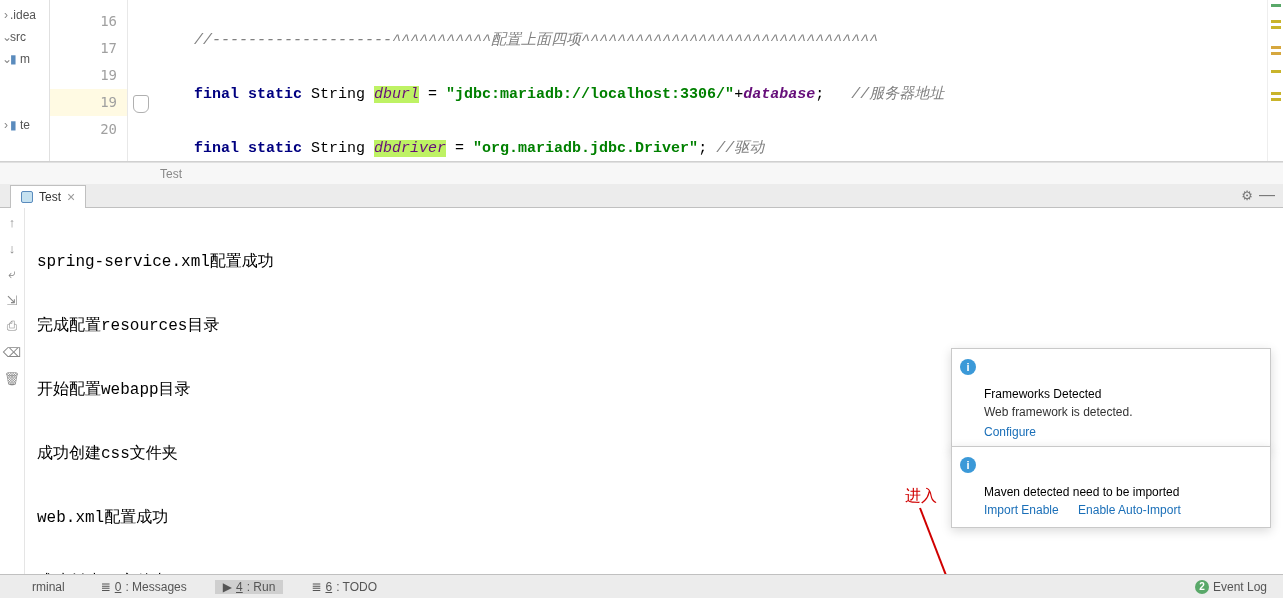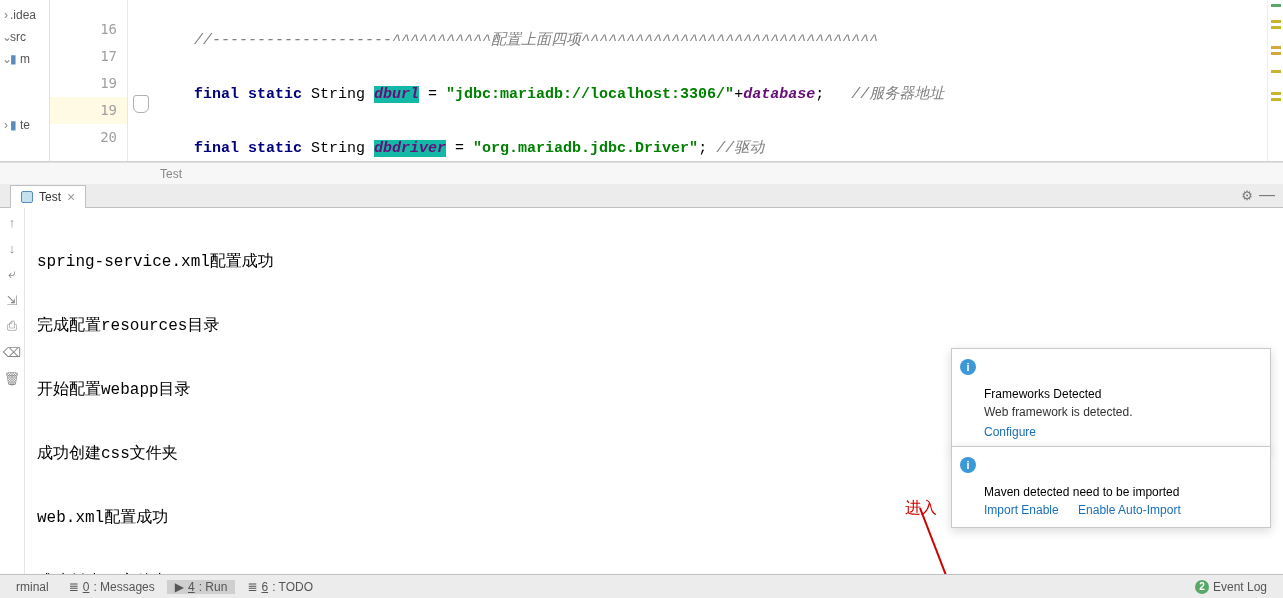--- a/index.html
+++ b/index.html
@@ -6,34 +6,34 @@
 body { font-family: "Segoe UI", Arial, sans-serif; font-size: 13px; background: #fff; color: #333; width: 1283px; height: 598px; overflow: hidden; position: relative; }
 .root { display: flex; flex-direction: column; height: 100%; }
 
 
 .top-area { display: flex; height: 162px; border-bottom: 1px solid #d0d0d0; }
 .project-slice { width: 50px; background: #fff; border-right: 1px solid #e0e0e0; overflow: hidden; font-size: 12px; color: #555; padding: 4px 2px; }
 .project-slice .pitem { white-space: nowrap; height: 22px; line-height: 22px; }
 .project-slice .chev { display: inline-block; width: 8px; text-align: center; color: #888; }
 .project-slice .foldicn { color: #5a8bbd; }
 
-.gutter { width: 78px; background: #fff; text-align: right; color: #a0a0a0; font-family: Consolas, monospace; font-size: 14px; padding-top: 16px; border-right: 1px solid #e8e8e8; }
+.gutter { width: 78px; background: #fff; text-align: right; color: #a0a0a0; font-family: Consolas, monospace; font-size: 14px; padding-top: 8px; border-right: 1px solid #e8e8e8; }
 .gutter .gl { height: 27px; line-height: 27px; padding-right: 10px; position: relative; }
 .gutter .gl.active { background: #fffae3; }
 .gutter .run-icon { position: absolute; right: -22px; top: 6px; width: 0; height: 0; border-left: 10px solid #59a869; border-top: 7px solid transparent; border-bottom: 7px solid transparent; }
 .edge-col { width: 30px; background: #fff; position: relative; }
 .edge-col .shield { position: absolute; top: 95px; left: 5px; width: 16px; height: 18px; border: 1px solid #b0b0b0; border-radius: 3px 3px 6px 6px; }
 
 .editor { flex: 1; background: #fff; font-family: Consolas, "Courier New", monospace; font-size: 15px; line-height: 27px; padding-left: 36px; white-space: pre; color: #000; overflow: hidden; position: relative; }
 .editor .kw { color: #000080; font-weight: bold; }
 .editor .str { color: #008000; font-weight: bold; }
 .editor .ty { color: #000; }
 .editor .gc { color: #808080; font-style: italic; }
 .editor .fld { color: #660e7a; font-style: italic; font-weight: bold; }
-.editor .fldhl { color: #660e7a; font-style: italic; font-weight: bold; background: #14b8a6; }
+.editor .fldhl { color: #660e7a; font-style: italic; font-weight: normal; background: #bef264; }
 .editor .p { color: #000; }
 .markers { width: 16px; background: #fff; border-left: 1px solid #eee; position: relative; }
 .markers .mk { position: absolute; right: 2px; width: 10px; height: 3px; }
 .markers .mk.g { background: #59a869; }
 .markers .mk.y { background: #c9b42b; }
 .markers .mk.o { background: #d6a73e; }
 
 .breadcrumb { height: 22px; line-height: 22px; font-size: 12px; color: #888; padding-left: 160px; border-top: 1px solid #e0e0e0; background: #f7f7f7; }
 
 
@@ -54,21 +54,21 @@
 .notif { position: absolute; right: 12px; width: 320px; background: #fff; border: 1px solid #c9c9c9; box-shadow: 0 3px 10px rgba(0,0,0,0.15); padding: 10px 12px 10px 32px; font-size: 12px; }
 .notif1 { bottom: 124px; }
 .notif2 { bottom: 46px; }
 .notif .ni { position: absolute; left: 8px; top: 10px; width: 16px; height: 16px; border-radius: 50%; background: #3b99d8; color: #fff; font-size: 11px; text-align: center; line-height: 16px; font-weight: bold; }
 .notif .ntitle { font-weight: normal; margin-bottom: 4px; color: #000; margin-top: 28px; }
 .notif .nbody { color: #333; margin-bottom: 6px; }
 .notif .nlink { color: #1a6fb8; cursor: pointer; margin-right: 16px; }
 
 
 .status-bar { height: 24px; background: #ececec; border-top: 1px solid #c0c0c0; display: flex; align-items: center; font-size: 12px; color: #555; padding: 0 8px; gap: 4px; }
-.status-bar .sitem { padding: 0 8px; display: flex; align-items: center; gap: 4px; cursor: pointer; }
+.status-bar .sitem { padding: 0 8px; display: flex; align-items: center; gap: 4px; cursor: pointer; margin-left: 16px; }
 .status-bar .sitem.active { background: #cfcfcf; }
 .status-bar .ul { text-decoration: underline; }
 .status-bar .spacer { flex: 1; }
 .status-bar .evdot { width: 14px; height: 14px; border-radius: 50%; background: #59a869; color: #fff; font-size: 10px; text-align: center; line-height: 14px; font-weight: bold; }
 
 
 .arrow-svg { position: absolute; pointer-events: none; }
 .arrow2 { left: 890px; top: 270px; width: 160px; height: 280px; }
 .ann-label { position: absolute; color: #d00000; font-size: 16px; font-family: "SimSun", serif; }
 </style>
@@ -155,21 +155,21 @@
     </div>
 
     <svg class="arrow-svg arrow2">
       <defs>
           <marker id="ah2" markerWidth="12" markerHeight="12" refX="10" refY="6" orient="auto">
             <path d="M0,0 L12,6 L0,12 Z" fill="#d00000"></path>
           </marker>
         </defs>
       <line x1="30" y1="30" x2="115" y2="250" stroke="#d00000" stroke-width="2" marker-end="url(#ah2)"></line>
     </svg>
-    <div class="ann-label" style="left:905px; top:290px;">进入</div>
+    <div class="ann-label" style="left:905px; top:278px;">进入</div>
 
     <div class="notif notif1">
       <div class="ni">i</div>
       <div class="ntitle">Frameworks Detected</div>
       <div class="nbody">Web framework is detected.</div>
       <span class="nlink">Configure</span>
     </div>
     <div class="notif notif2">
       <div class="ni">i</div>
       <div class="ntitle">Maven detected need to be imported</div>

